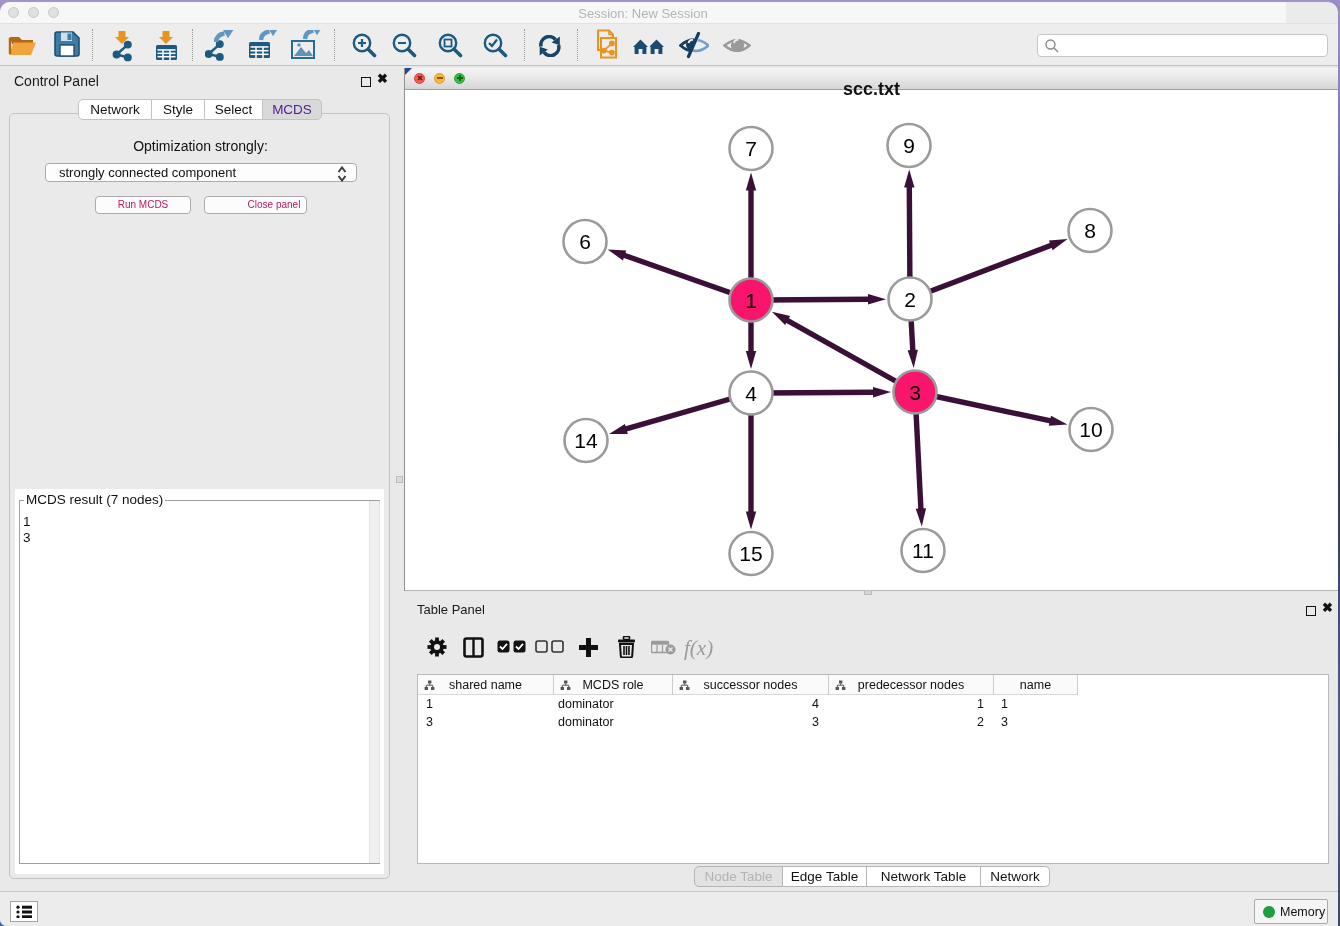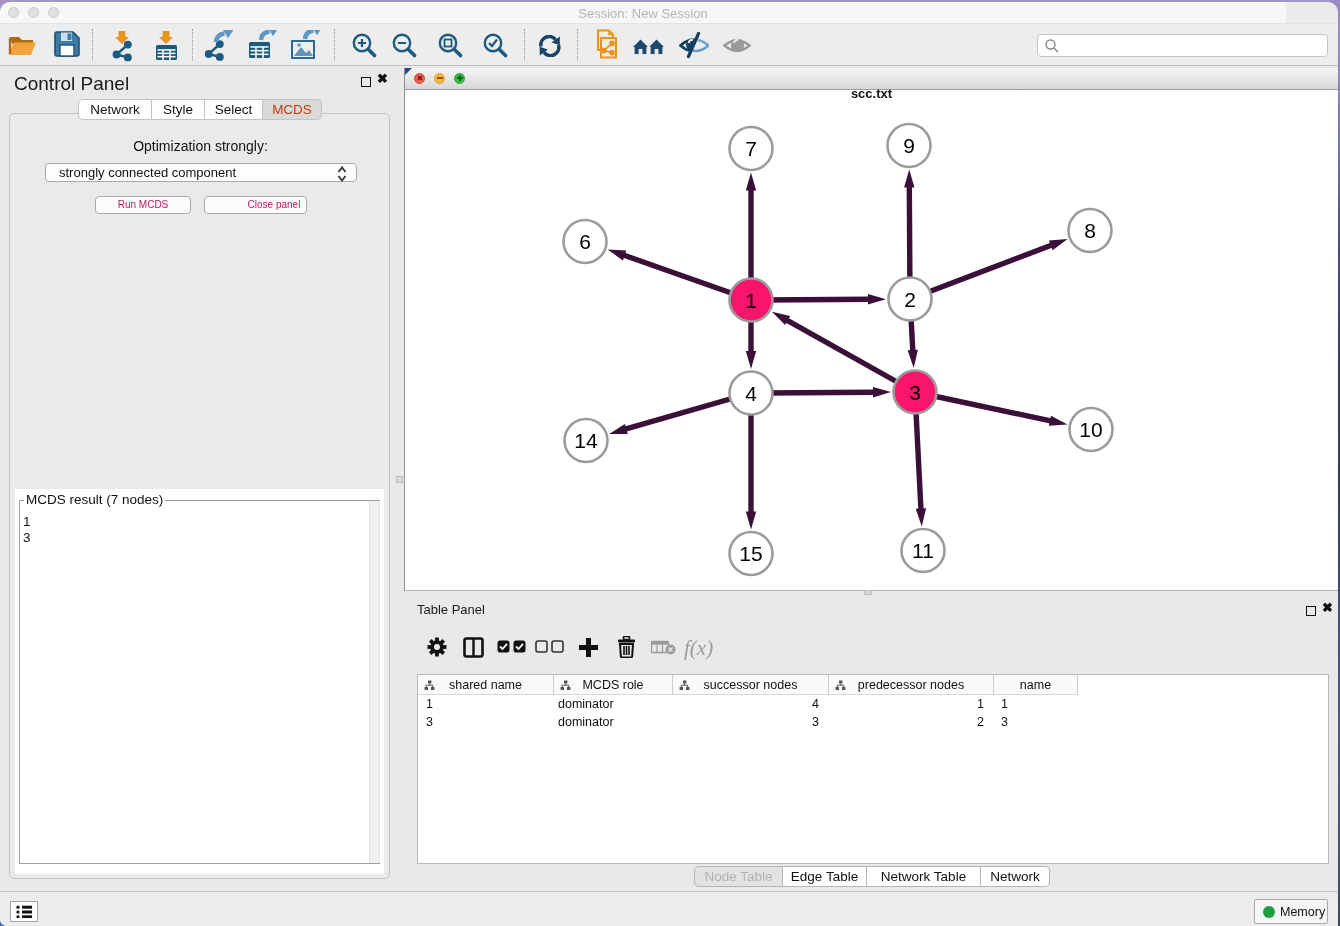--- a/index.html
+++ b/index.html
@@ -18,21 +18,21 @@
   #toolbar { left:0; top:21px; width:1338px; height:43px; background:#ededed;
              border-top:1px solid #e2e2e2; border-bottom:1px solid #c0c0c0; }
   .sep { position:absolute; top:5px; height:32px; width:0;
          border-left:1px dotted #9a9a9a; }
   .tbi { position:absolute; top:0; }
   #search { left:1037px; top:10px; width:291px; height:23px; background:#ffffff;
             border:1px solid #c6c6c6; border-radius:4px; }
   
   #main { left:0; top:65px; width:1338px; height:823px; background:#e9e9e9; }
   
-  #cp-title { left:14px; top:6px; font-size:19px; color:#1a1a1a; }
+  #cp-title { left:14px; top:6px; font-size:14px; color:#1a1a1a; }
   .winbtn-sq { position:absolute; width:10px; height:10px; border:1.5px solid #111; }
   .winbtn-x { position:absolute; font-size:13px; font-weight:bold; color:#111; }
   .tab { position:absolute; top:32px; height:21px; background:#fff; border:1px solid #c2c2c2;
          font-size:13.5px; color:#111; text-align:center; line-height:19px; z-index:3; }
   #cp-panel { left:9px; top:46px; width:381px; height:766px; background:#eaeaea;
               border:1px solid #c3c3c3; border-radius:5px; }
   #optlabel { left:0; top:24px; width:381px; text-align:center; font-size:14px; color:#111; }
   #dropdown { left:35px; top:49px; width:312px; height:19px; background:#fdfdfd;
               border:1px solid #ababab; border-radius:4px; font-size:13px; color:#111;
               line-height:17px; padding-left:13px; }
@@ -43,21 +43,21 @@
   #mcdsborder { left:4px; top:11px; width:361px; height:364px; border:1px solid #9f9f9f; }
   #mcdstitle { left:9px; top:3px; background:#fff; padding:0 2px; font-size:13.5px; color:#111; }
   #mcdslines { left:8px; top:25px; font-size:13.5px; color:#111; line-height:16px; }
   #mcdsscroll { left:354px; top:12px; width:11px; height:362px; background:#f0f0f0;
                 border-left:1px solid #e3e3e3; border-right:1px solid #e3e3e3; }
   
   #netwin { left:404px; top:1px; width:934px; height:523px; border-left:1px solid #909090; background:#fff; }
   #nettitle { left:0; top:0; width:100%; height:22px;
               background:linear-gradient(180deg,#f4f4f4 0%,#e9e9e9 45%,#d6d6d6 100%);
               border-bottom:1px solid #9f9f9f; }
-  #nettext { width:100%; text-align:center; top:18px; font-size:13px; font-weight:bold; color:#111; }
+  #nettext { width:100%; text-align:center; top:11px; font-size:18px; font-weight:bold; color:#111; }
   .tl { position:absolute; top:4.5px; width:11px; height:11px; border-radius:50%; }
   .tl svg { position:absolute; left:-1.5px; top:-1.5px; }
   #netcorner { left:0; top:0; width:0; height:0; border-top:7px solid #27459c; border-right:7px solid transparent; }
   
   #tp { left:404px; top:528px; width:934px; height:295px; background:#e9e9e9; }
   #tp-title { left:13px; top:7px; font-size:13px; color:#1a1a1a; }
   #tptoolbar { left:0; top:38px; width:934px; height:28px; }
   #tbl { left:13px; top:79px; width:912px; height:190px; background:#fff; border:1px solid #b9b9b9; }
   .hcell { position:absolute; top:0; height:20px; border-right:1px solid #cccccc;
            font-size:12.5px; color:#111; text-align:center; line-height:20px; }
@@ -222,21 +222,21 @@
   </div>
 
   <div id="main" class="abs">
 
     <div id="cp-title" class="abs">Control Panel</div>
     <div class="winbtn-sq" style="left:361px; top:10px;"></div>
     <div class="winbtn-x" style="left:377px; top:4px;">✖</div>
     <div class="tab" style="left:78px;  width:74px; border-radius:5px 0 0 5px;">Network</div>
     <div class="tab" style="left:152px; width:53px; border-left:none;">Style</div>
     <div class="tab" style="left:205px; width:58px; border-left:none;">Select</div>
-    <div class="tab" style="left:263px; width:59px; border-left:none; border-radius:0 5px 5px 0; background:#d9d9d9; color:#c2410c;">MCDS</div>
+    <div class="tab" style="left:263px; width:59px; border-left:none; border-radius:0 5px 5px 0; background:#d9d9d9; color:#4c1d95;">MCDS</div>
     <div id="cp-panel" class="abs">
       <div id="optlabel" class="abs">Optimization strongly:</div>
       <div id="dropdown" class="abs">strongly connected component
         <svg width="12" height="16" style="position:absolute; right:8px; top:1.5px;">
           <path d="M2.5 6 L6 1.5 L9.5 6" fill="none" stroke="#3c3c3c" stroke-width="2"></path>
           <path d="M2.5 10 L6 14.5 L9.5 10" fill="none" stroke="#3c3c3c" stroke-width="2"></path>
         </svg>
       </div>
       <div class="btn" style="left:85px; width:96px;">Run MCDS</div>
       <div class="btn" style="left:194px; width:103px;padding-left:37px;">Close panel</div>

